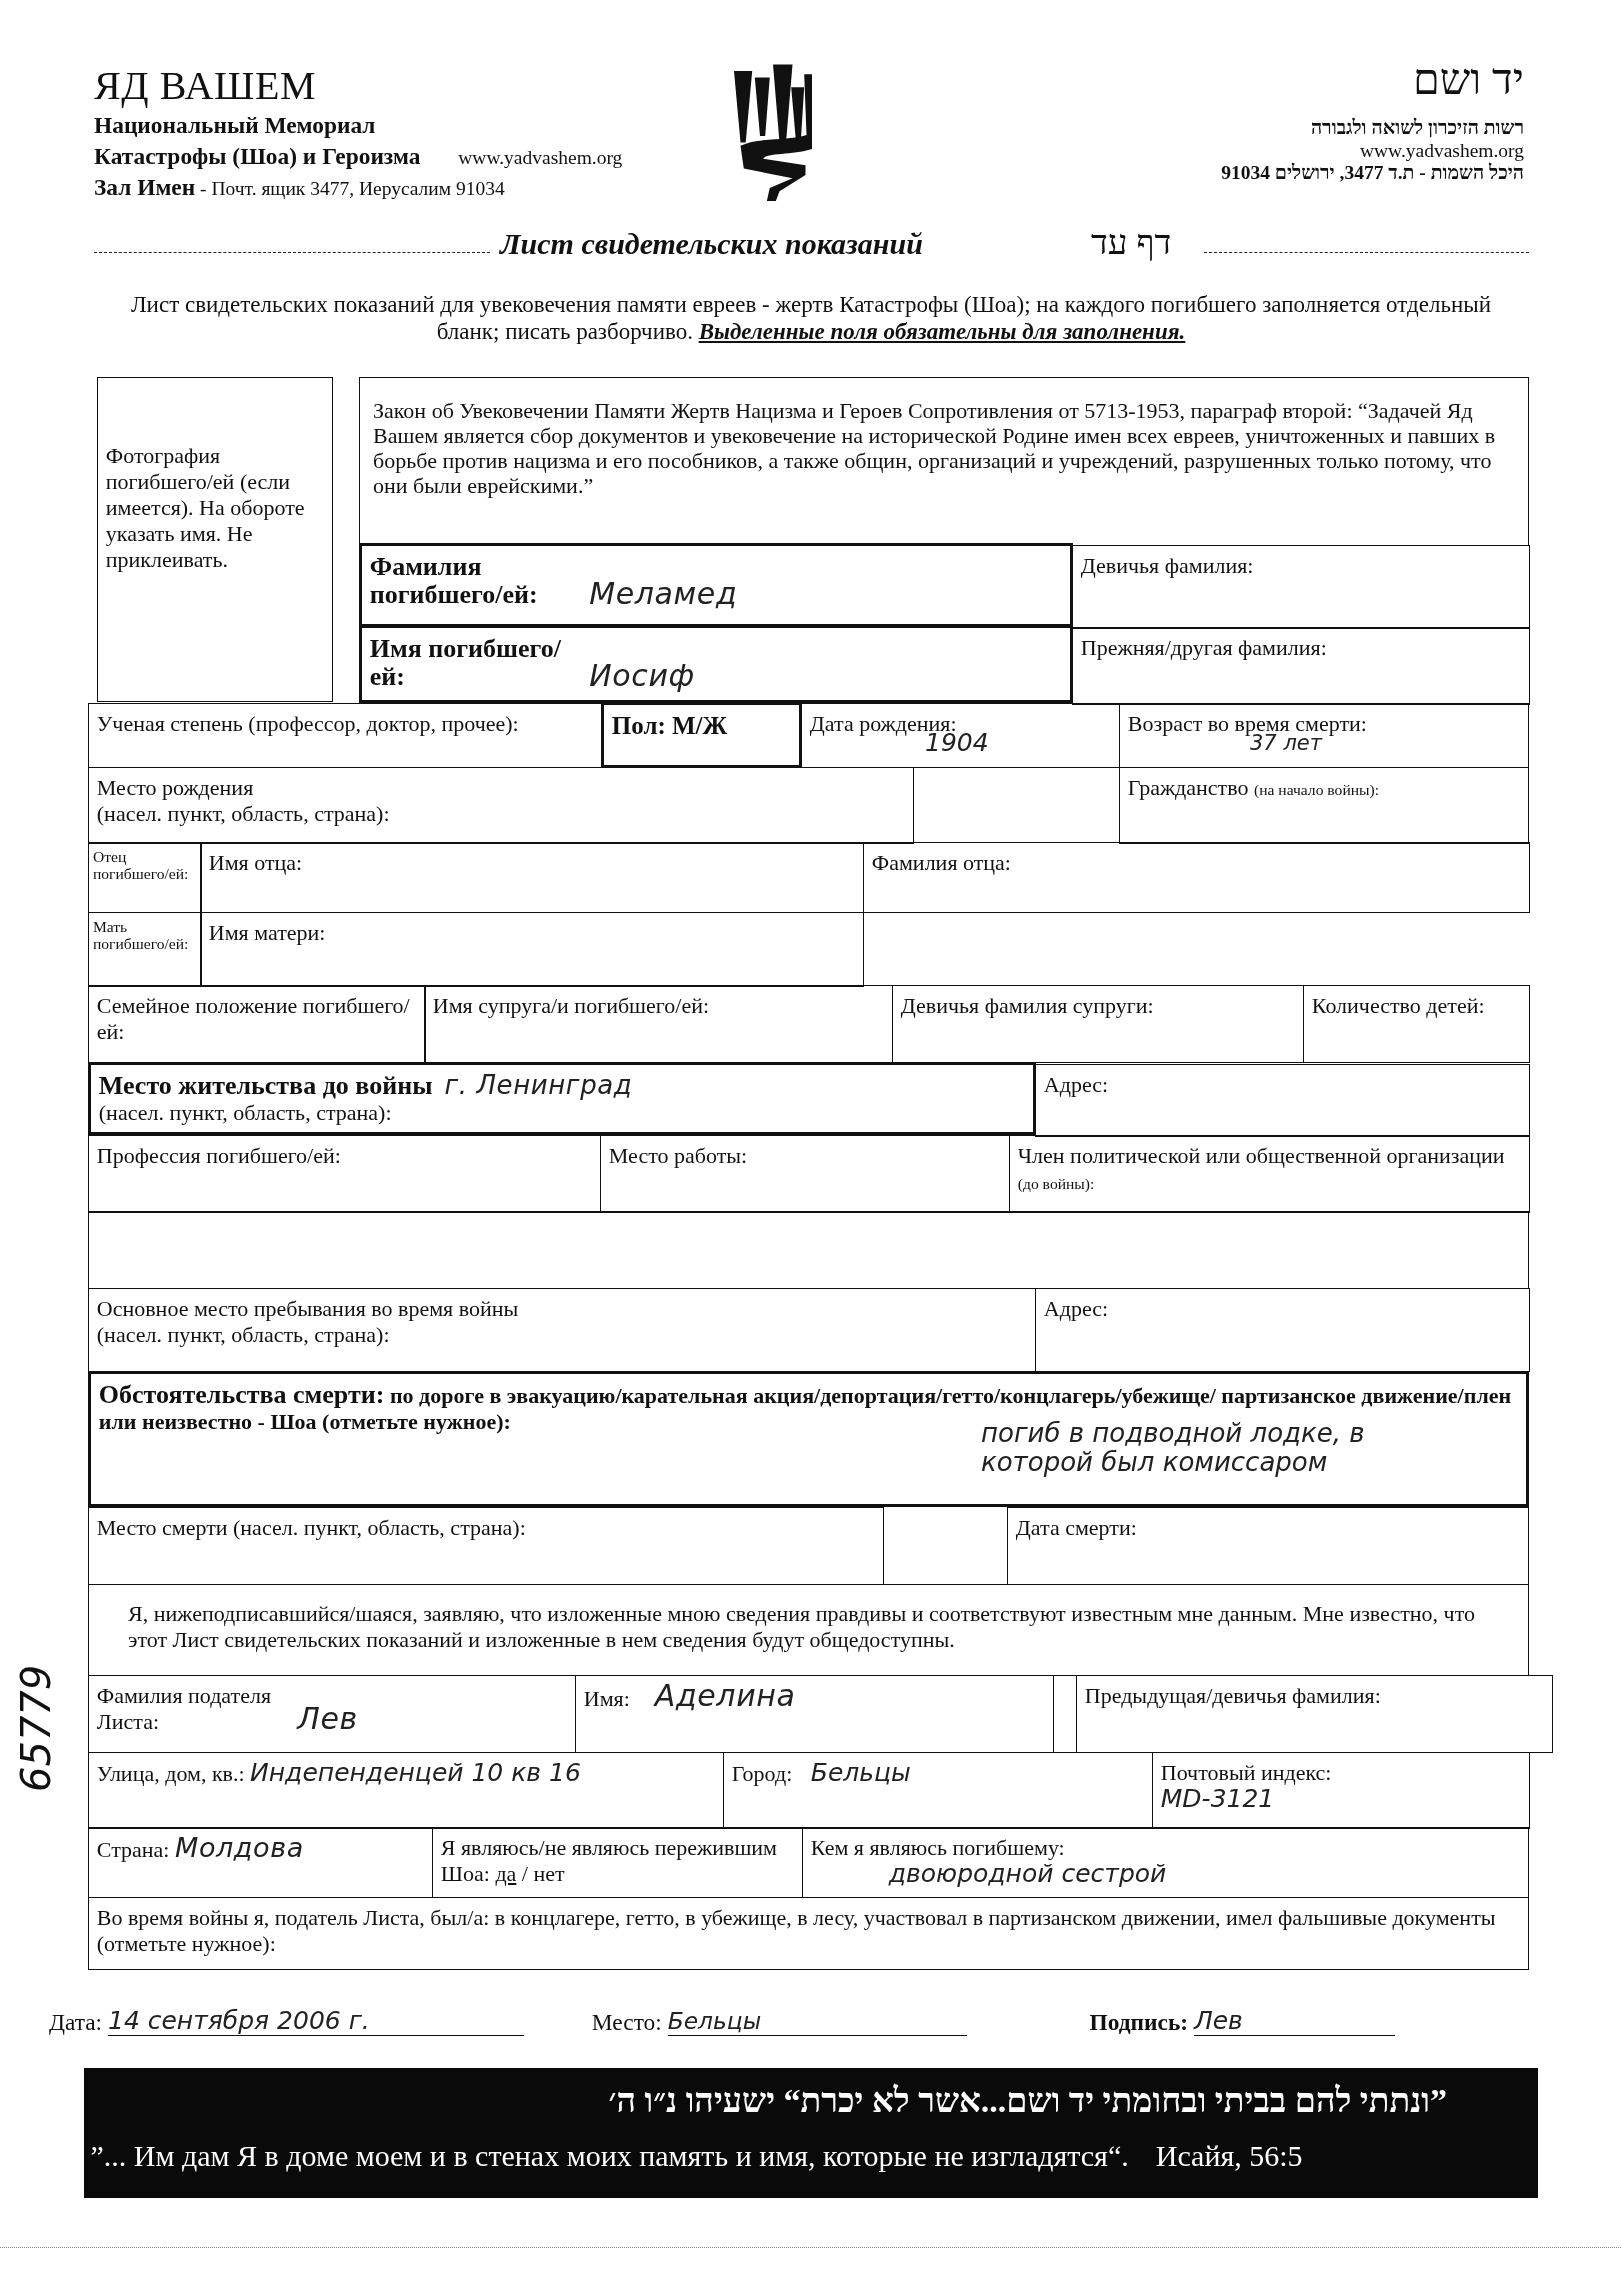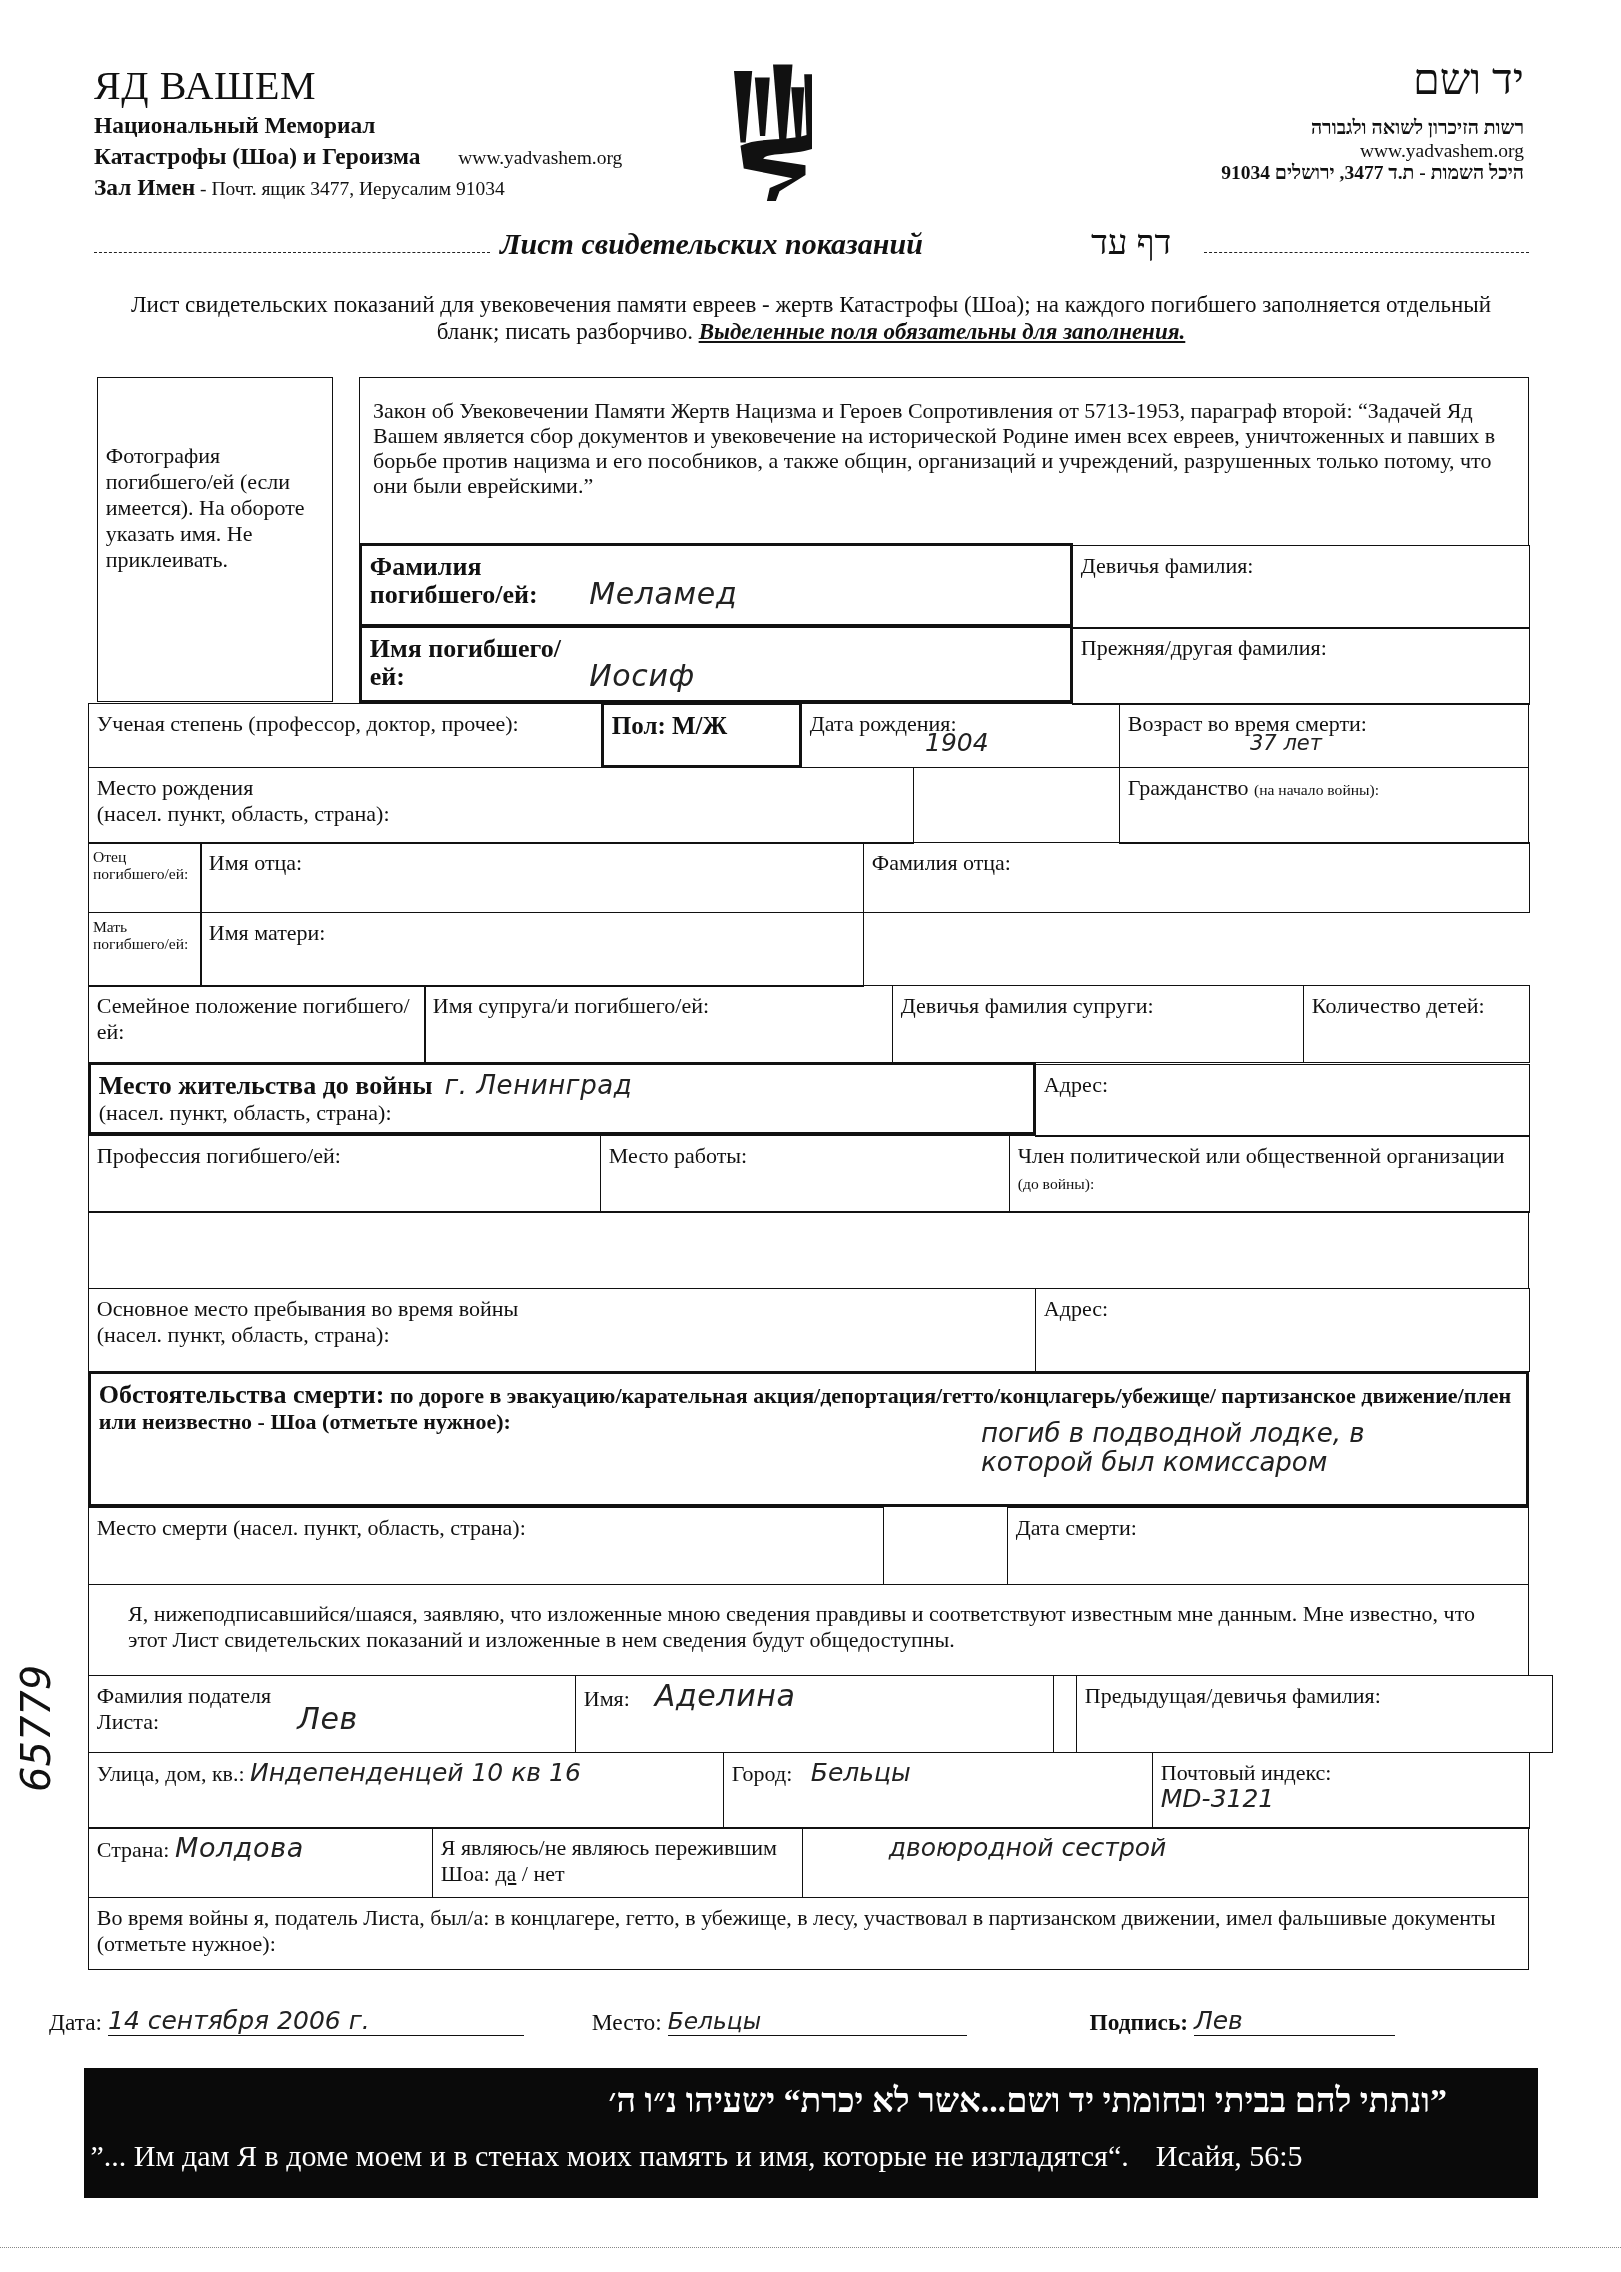--- a/index.html
+++ b/index.html
@@ -224,20 +224,21 @@
   <div class="cell" style="left:0; top:1450px; width:345px; height:71px;">
     <span>Страна:</span>
     <span class="hw" style="font-size:27px;">Молдова</span>
   </div>
   <div class="cell" style="left:344px; top:1450px; width:371px; height:71px;">
     <span>Я являюсь/не являюсь пережившим Шоа:</span>
     <span style="text-decoration:underline;">да</span> /
     <span>нет</span>
   </div>
   <div class="cell" style="left:714px; top:1450px; width:727px; height:71px;">
+    <span class="lbl">Кем я являюсь погибшему:</span>
     <span class="hw-s" style="margin-left:78px;">двоюродной сестрой</span>
   </div>
 
   <div class="cell" style="left:0; top:1520px; width:1441px; height:73px;">
     <span>Во время войны я, податель Листа, был/а: в концлагере, гетто, в убежище, в лесу, участвовал в партизанском движении, имел фальшивые документы (отметьте нужное):</span>
   </div>
 </div>
 
 <div class="abs sig-row">
   <span>Дата:</span>

